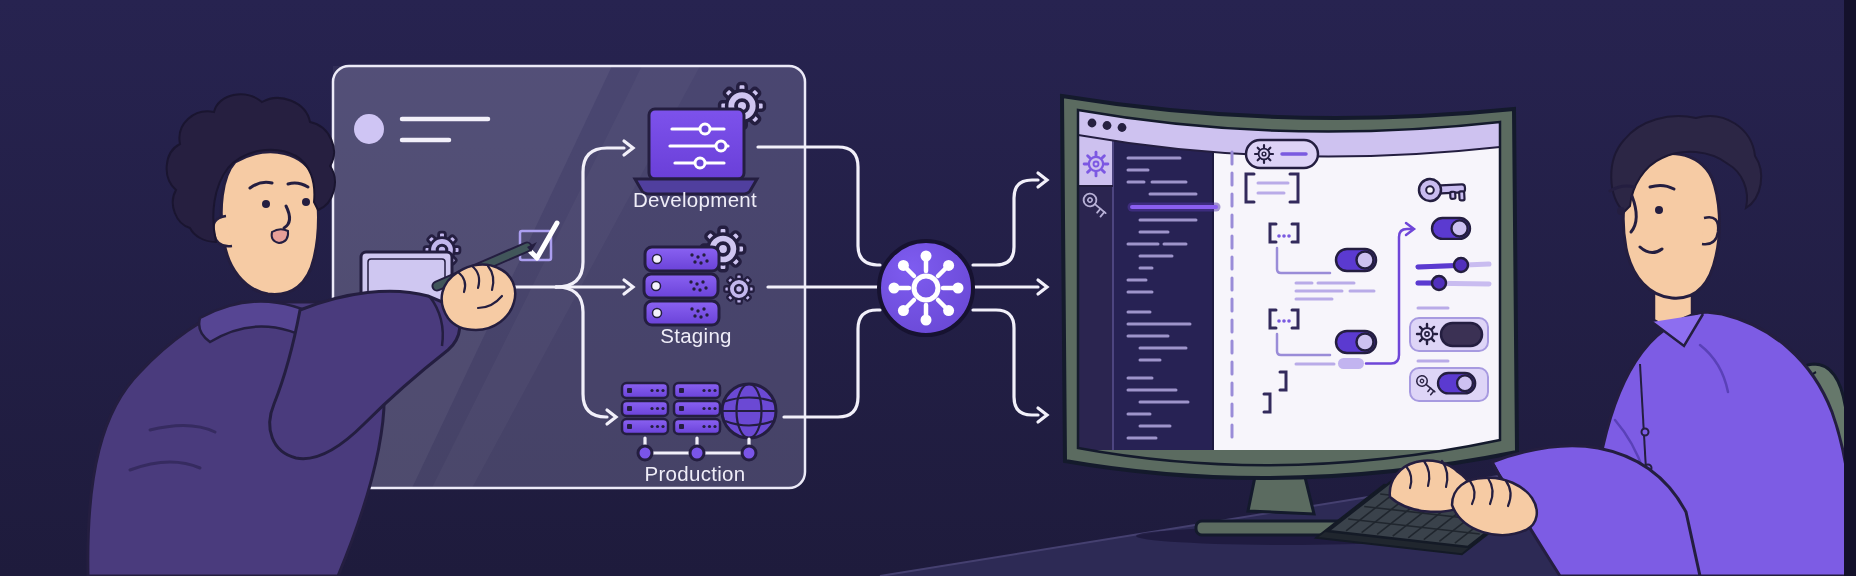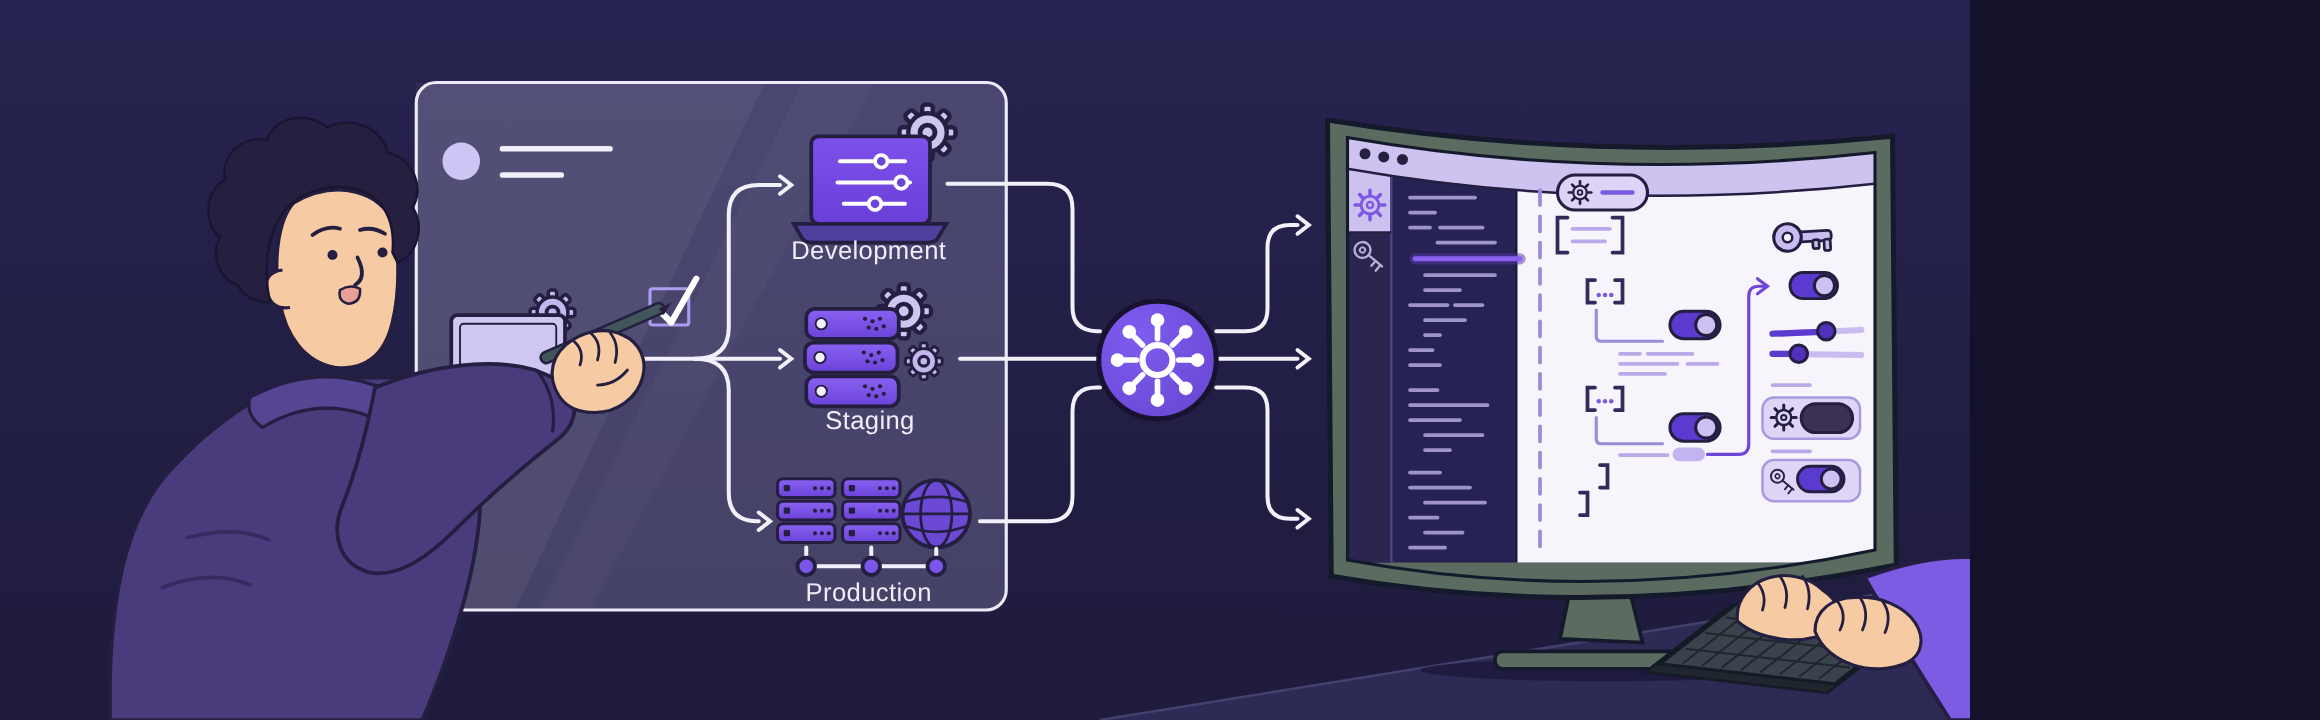--- a/index.html
+++ b/index.html
@@ -1,16 +1,16 @@
 <!DOCTYPE html>
 <html><head>
 <meta charset="utf-8">
 <style>
   html,body{margin:0;padding:0;background:#14112b;}
-  .stage{position:relative;width:1576px;height:576px;overflow:hidden;
+  .stage{position:relative;width:1844px;height:576px;overflow:hidden;
          font-family:"Liberation Sans", sans-serif;}
   svg{display:block}
   text.node-label{font-family:"Liberation Sans", sans-serif;font-size:20.5px;
                   fill:#efedf8;text-anchor:middle;letter-spacing:.3px;}
   .cl{stroke:#b3a9e0;stroke-width:3;stroke-linecap:round;opacity:.85}
   .wl{stroke:#f2f0fa;stroke-width:3.2;stroke-linecap:round;fill:none}
   .tw{stroke:#f2f0fa;stroke-width:4.5;stroke-linecap:round}
   .br{stroke:#332a5c;stroke-width:3;stroke-linecap:round;fill:none}
   .pl{stroke:#b9abe8;stroke-width:3;stroke-linecap:round}
 </style>

